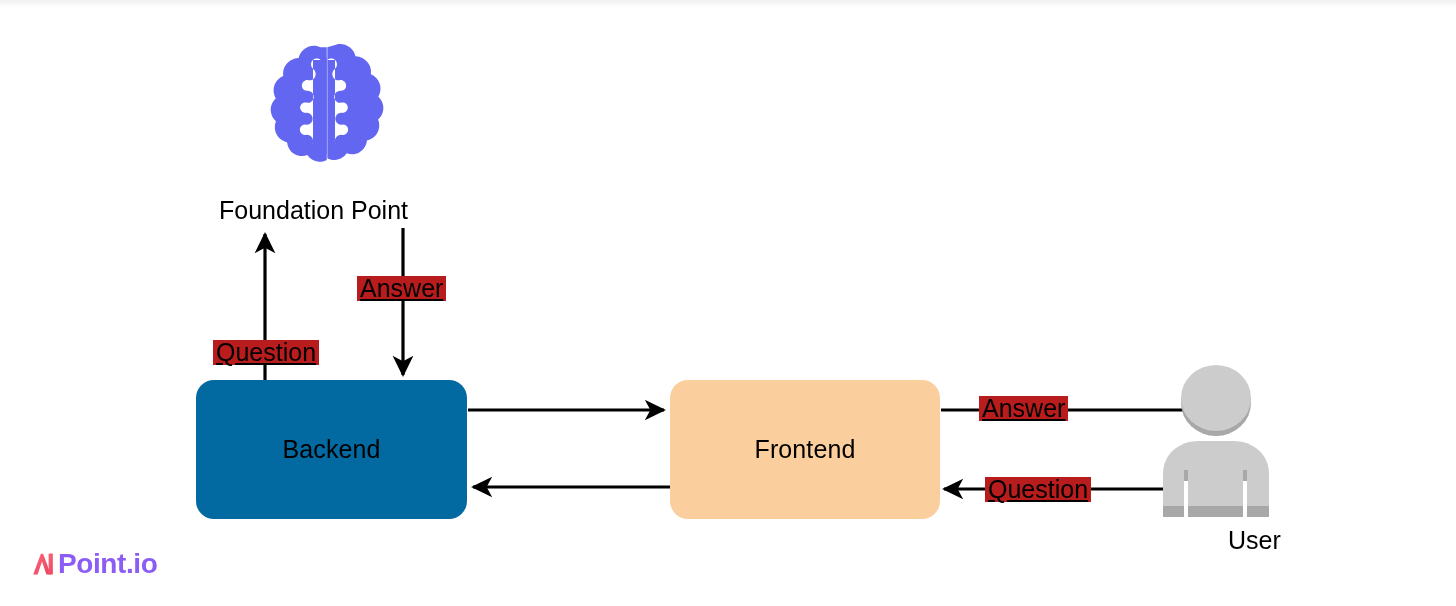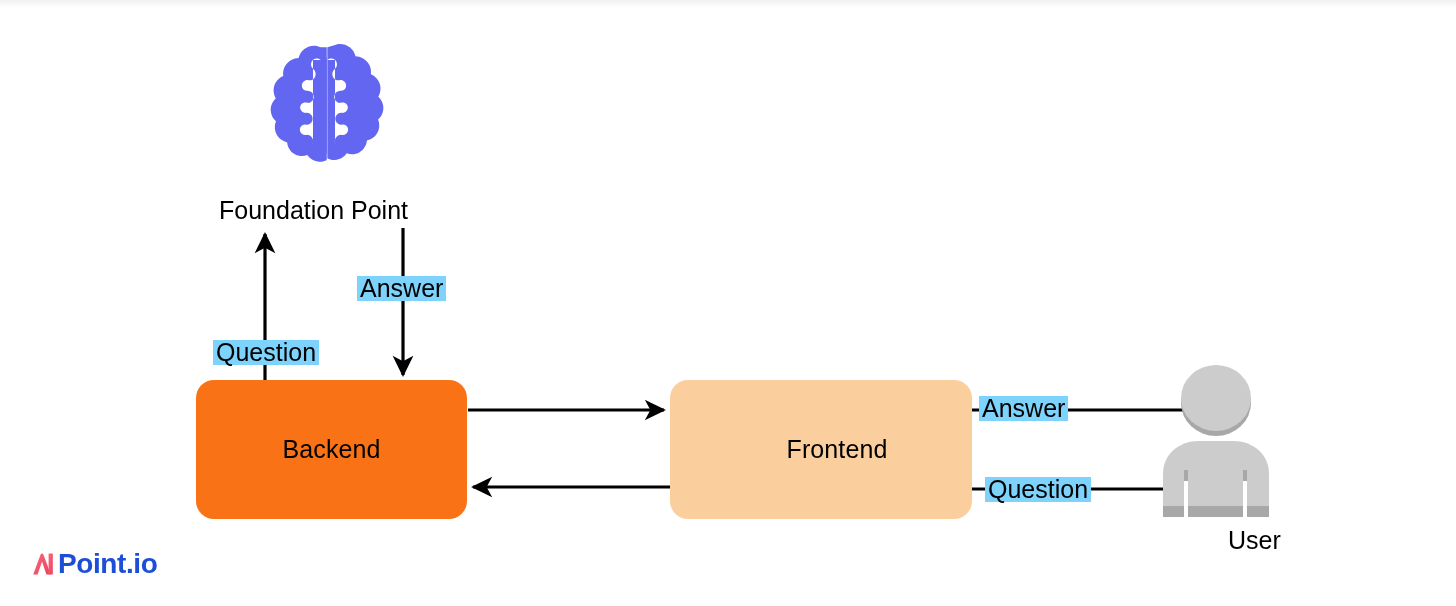--- a/index.html
+++ b/index.html
@@ -63,22 +63,23 @@
 
   
   .label {
     position: absolute;
     color: #000000;
     font-size: 25px;
     white-space: nowrap;
     line-height: 1;
   }
   .label.on-line {
-    background: #7dd3fc;
+    background: #b91c1c;
     padding: 0 3px;
+    text-decoration: underline;
   }
   #label-foundation-model {
     left: 219px;
     top: 198px;
   }
   #label-question-up {
     left: 213px;
     top: 340px;
   }
   #label-answer-down {
@@ -128,21 +129,21 @@
     display: flex;
     align-items: center;
   }
   #logo-mark {
     width: 26px;
     height: 26px;
     margin-right: 1px;
     display: block;
   }
   #logo-text {
-    color: #1d4ed8;
+    color: #8b5cf6;
   }
 </style>
 </head>
 <body>
 
 <div id="canvas">
 
   <div class="top-band"></div>
 
   <svg class="svg-layer" viewBox="0 0 1456 606" xmlns="http://www.w3.org/2000/svg">
@@ -176,27 +177,27 @@
     <ellipse cx="61" cy="41" rx="35" ry="33" fill="#a8a8a8"></ellipse>
     <ellipse cx="61" cy="36" rx="35" ry="33" fill="#cccccc"></ellipse>
     <path d="M8 155 L8 112 C8 92 24 79 44 79 L78 79 C98 79 114 92 114 112 L114 155 Z" fill="#cccccc"></path>
     <rect x="8" y="144" width="106" height="11" fill="#a8a8a8"></rect>
     <rect x="29" y="108" width="4" height="47" fill="#ffffff"></rect>
     <rect x="88" y="108" width="4" height="47" fill="#ffffff"></rect>
     <rect x="29" y="108" width="4" height="11" fill="#a8a8a8"></rect>
     <rect x="88" y="108" width="4" height="11" fill="#a8a8a8"></rect>
   </svg>
 
-  <div class="node" id="node-backend" style="background:#f97316;">
+  <div class="node" id="node-backend" style="background:#0369a1;">
     <div>
       <div>Backend</div>
     </div>
   </div>
 
-  <div class="node" id="node-frontend" style="background:#fbcf9d;padding-left:32px;">
+  <div class="node" id="node-frontend" style="background:#fbcf9d;">
     <span>Frontend</span>
   </div>
 
   <div class="label" id="label-foundation-model">Foundation Point</div>
 
   <div class="label on-line" id="label-question-up">Question</div>
 
   <div class="label on-line" id="label-answer-down">Answer</div>
 
   <div class="label on-line" id="label-answer-right">Answer</div>

